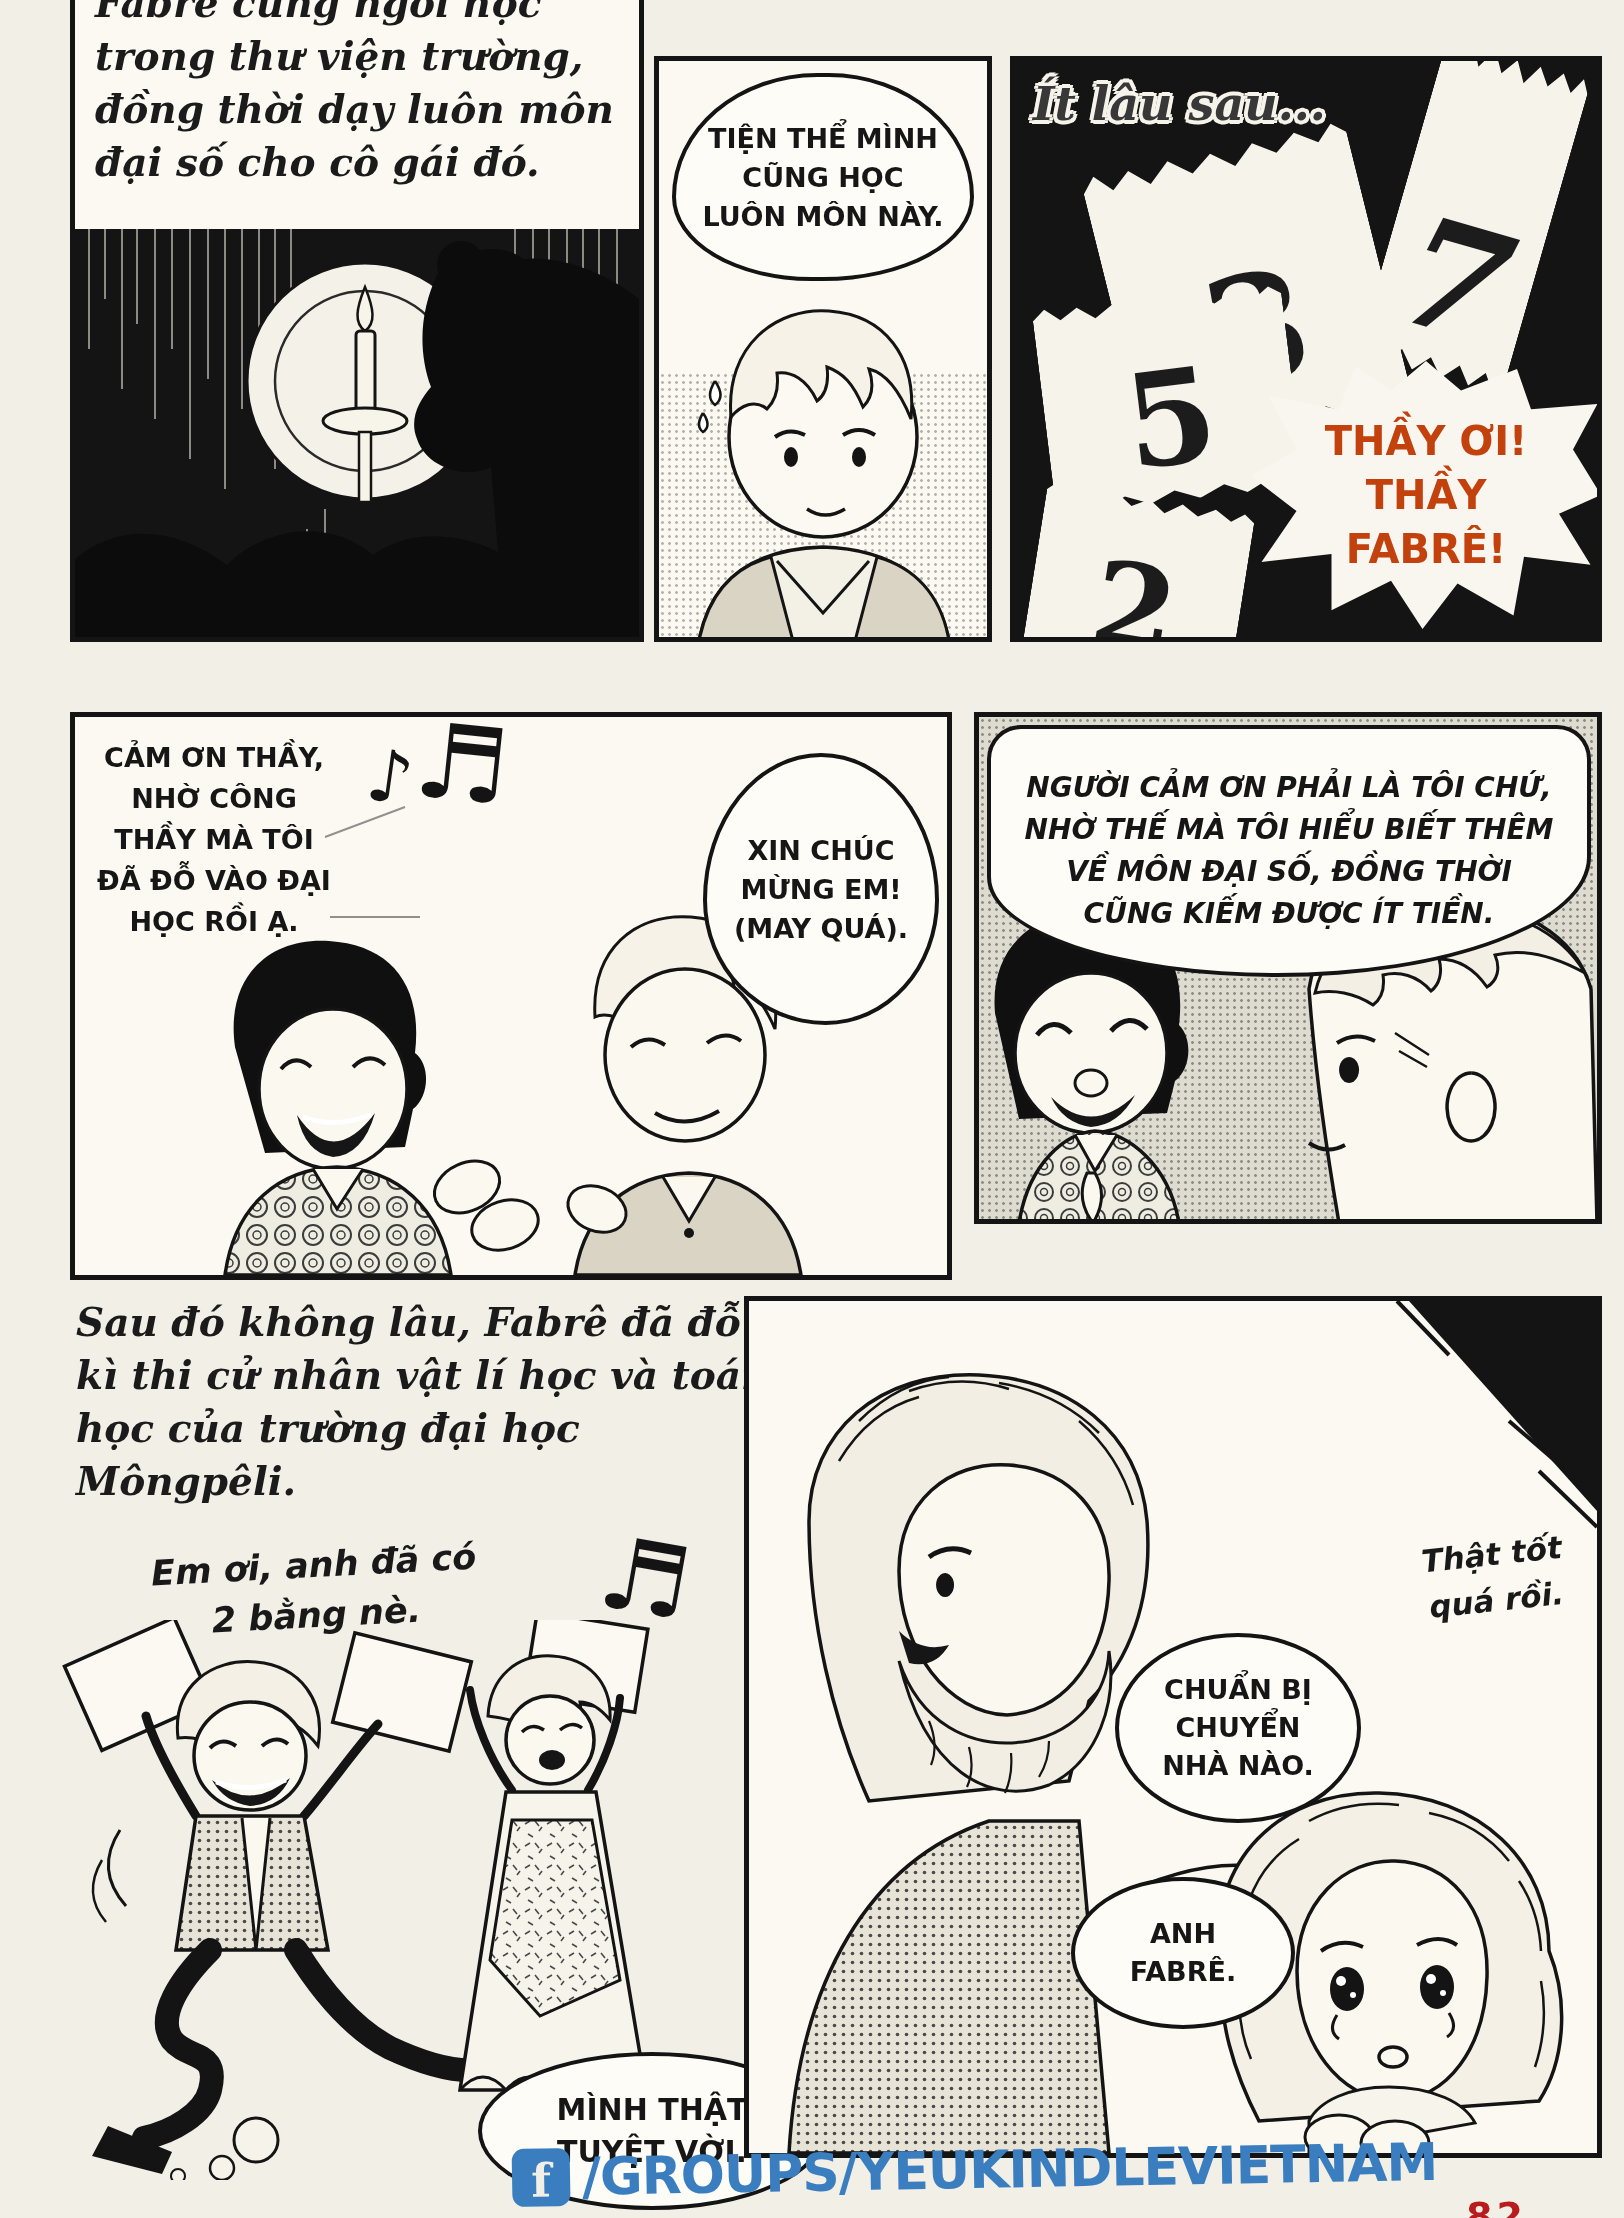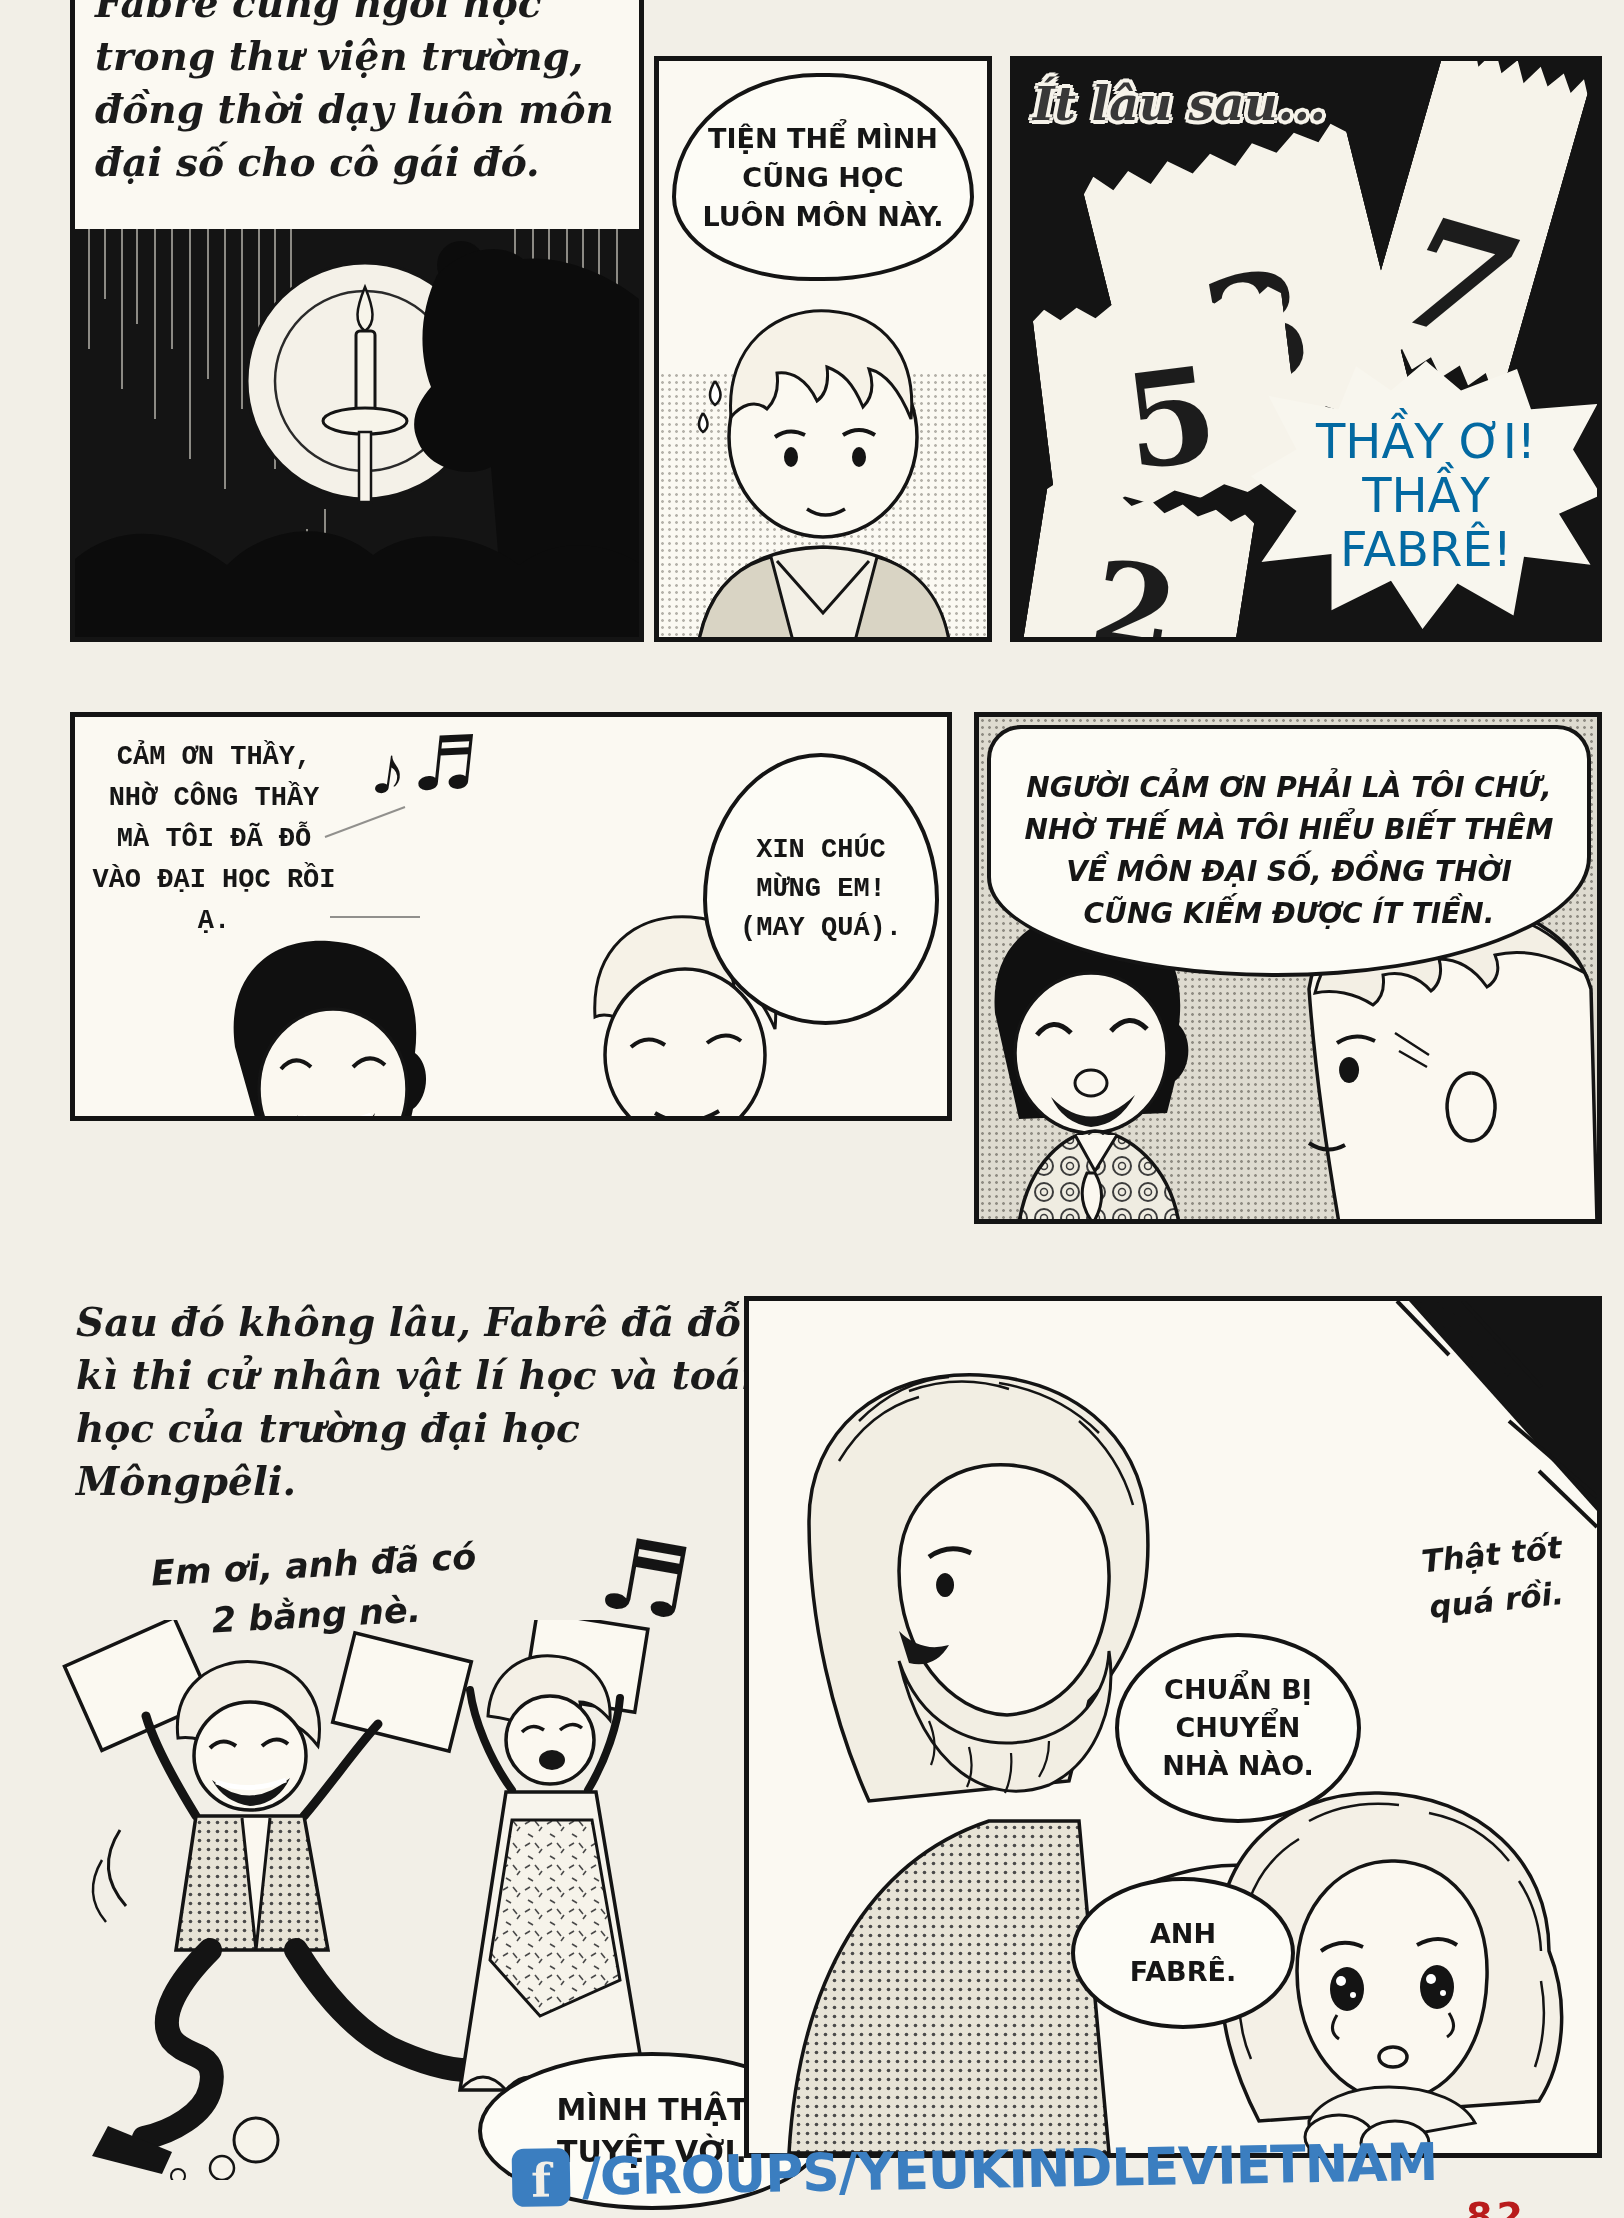--- a/index.html
+++ b/index.html
@@ -36,21 +36,21 @@
     position:absolute;background:#f6f3ea;
     clip-path:polygon(0% 7%,5% 2%,11% 8%,18% 3%,25% 9%,33% 3%,41% 9%,49% 4%,57% 10%,65% 4%,73% 9%,81% 4%,89% 9%,95% 4%,100% 8%,100% 96%,94% 100%,86% 95%,77% 100%,68% 95%,58% 100%,48% 95%,38% 100%,28% 95%,18% 100%,9% 95%,0% 99%);
     display:flex;align-items:flex-end;justify-content:center;
   }
   .cal-num{font-family:"DejaVu Serif",serif;font-weight:700;color:#1c1c1c;}
   .burst{
     position:absolute;background:#f8f6ee;
     clip-path:polygon(50% 0%,60% 11%,76% 3%,80% 18%,99% 16%,92% 33%,100% 50%,88% 57%,97% 76%,78% 73%,75% 95%,59% 83%,49% 100%,40% 82%,23% 93%,23% 72%,3% 75%,13% 56%,0% 43%,13% 33%,5% 13%,25% 18%,30% 2%,40% 11%);
     display:flex;align-items:center;justify-content:center;text-align:center;
   }
-  .shout{font-weight:400;font-size:48px;line-height:54px;color:#0369a1;}
+  .shout{font-weight:700;font-size:40px;line-height:54px;color:#c2410c;}
   .pagenum{
     position:absolute;left:1466px;top:2194px;height:24px;overflow:hidden;
     font-size:38px;font-weight:700;color:#b91c1c;letter-spacing:4px;
   }
   .watermark{position:absolute;left:512px;top:2140px;display:flex;align-items:center;gap:12px;transform:rotate(-1deg);}
   .fb-badge{width:58px;height:58px;border-radius:12px;background:#3b7ec0;display:flex;align-items:center;justify-content:center;}
   .fb-badge span{font-family:"DejaVu Serif",serif;font-weight:700;font-size:46px;color:#f2efe7;margin-top:6px;}
   .wm-text{font-size:52px;font-weight:700;color:#3b7ec0;letter-spacing:-1px;}
 </style>
 </head>
@@ -132,21 +132,21 @@
     </div>
     <div class="cal-sheet" style="left:18px;top:430px;width:210px;height:190px;transform:rotate(9deg);">
       <span class="cal-num" style="font-size:120px;margin-bottom:2px;">2</span>
     </div>
     <div class="caption-outline" style="left:18px;top:16px;text-align:right;">Ít lâu sau...</div>
     <div class="burst" style="left:236px;top:300px;width:350px;height:268px;">
       <span class="shout" style="max-width:260px;">THẦY ƠI! THẦY FABRÊ!</span>
     </div>
   </div>
 
-  <div class="panel" style="left:70px;top:712px;width:882px;height:409px;overflow:hidden;font-family:Liberation Mono, monospace;">
+  <div class="panel" style="left:70px;top:712px;width:882px;height:568px;overflow:hidden;">
     <svg viewBox="0 0 872 558" style="position:absolute;inset:0;width:872px;height:558px;">
       <defs>
         <pattern id="rings4" width="28" height="28" patternUnits="userSpaceOnUse">
           <rect width="28" height="28" fill="#efece1"></rect>
           <circle cx="14" cy="14" r="10" fill="none" stroke="#3c3c3c" stroke-width="2"></circle>
           <circle cx="14" cy="14" r="4" fill="none" stroke="#3c3c3c" stroke-width="1.5"></circle>
         </pattern>
       </defs>
       <g stroke="#2a2a2a" stroke-width="2" opacity=".5">
         <line x1="250" y1="120" x2="330" y2="90"></line>

